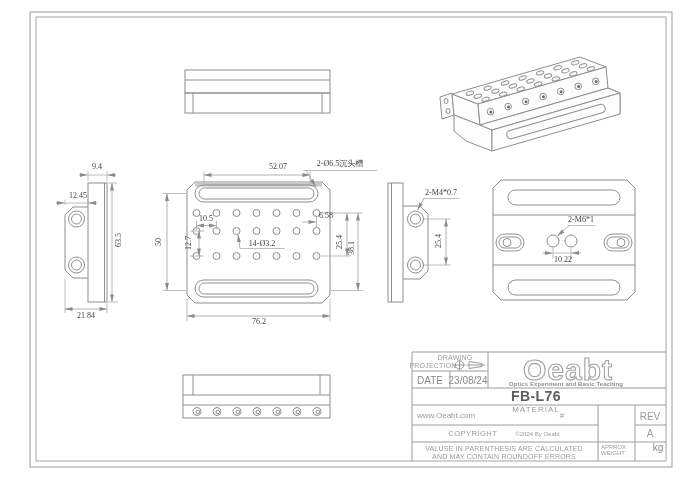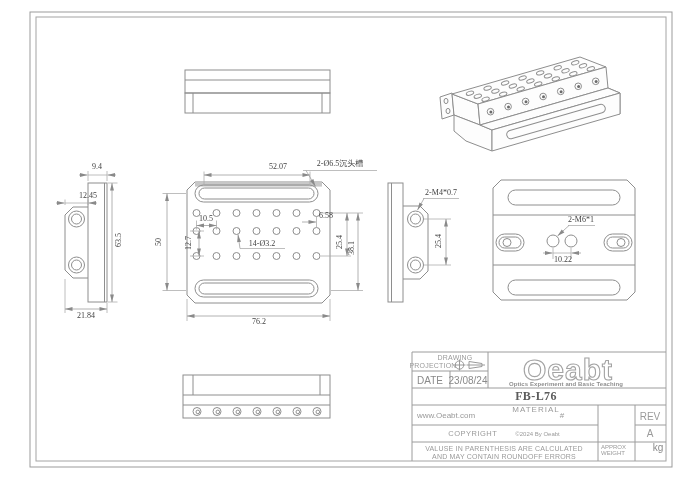--- a/index.html
+++ b/index.html
@@ -7,21 +7,21 @@
   body{position:relative;font-family:"Liberation Sans",sans-serif}
   .sheet{position:absolute;inset:0;background:#fff}
   svg{position:absolute;left:0;top:0;display:block}
   .lbl{position:absolute;transform:translate(-50%,-50%);white-space:nowrap;color:#3f3f3f;line-height:1}
   .d{font-family:"Liberation Serif",serif;font-size:8px}
   .v{transform:translate(-50%,-50%) rotate(-90deg)}
   .ll{transform:translate(0,-50%)}
   .t{color:#9a9a9a;font-size:7px;letter-spacing:.2px}
   .t8{color:#9a9a9a;font-size:8px}
   .t9{color:#9a9a9a;font-size:10px}
-  .pn{color:#5c5c5c;font-size:12px;font-family:Liberation Serif, serif;font-weight:bold;letter-spacing:.4px}
+  .pn{color:#5c5c5c;font-size:14px;font-family:Liberation Sans, sans-serif;font-weight:bold;letter-spacing:.4px}
   .date{color:#8a8a8a;font-size:10px}
   .tag{color:#8f8f8f;font-size:6px;font-weight:bold;letter-spacing:.1px}
   .small6{color:#9a9a9a;font-size:6px}
   .cprow{display:inline-flex;align-items:baseline;gap:18px}
   .cp1{color:#9a9a9a;font-size:7.5px;letter-spacing:.5px}
   .cp2{color:#9a9a9a;font-size:6px}
 </style>
 </head>
 <body>
 
@@ -304,21 +304,21 @@
 <span class="lbl d" style="left:206px;top:219px">10.5</span>
 <span class="lbl d v" style="left:189px;top:243px">12.7</span>
 <span class="lbl d v" style="left:159px;top:242px">50</span>
 <span class="lbl d" style="left:262px;top:244px">14-Ø3.2</span>
 <span class="lbl d" style="left:326px;top:216px">6.58</span>
 <span class="lbl d v" style="left:340px;top:242px">25.4</span>
 <span class="lbl d v" style="left:352px;top:248px">38.1</span>
 <span class="lbl d" style="left:259px;top:322px">76.2</span>
 
 <span class="lbl d" style="left:97px;top:167px">9.4</span>
-<span class="lbl d" style="left:88px;top:196px">12.45</span>
+<span class="lbl d" style="left:78px;top:196px">12.45</span>
 <span class="lbl d v" style="left:119px;top:240px">63.5</span>
 <span class="lbl d" style="left:86px;top:316px">21.84</span>
 
 <span class="lbl d" style="left:441px;top:193px">2-M4*0.7</span>
 <span class="lbl d v" style="left:439px;top:241px">25.4</span>
 
 <span class="lbl d" style="left:581px;top:220px">2-M6*1</span>
 <span class="lbl d" style="left:563px;top:260px">10.22</span>
 
 <span class="lbl t" style="left:455px;top:357px">DRAWING</span>

